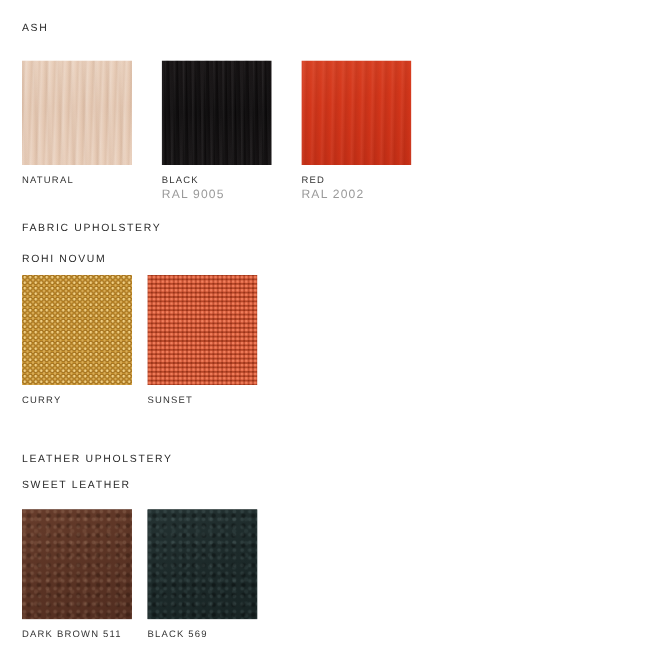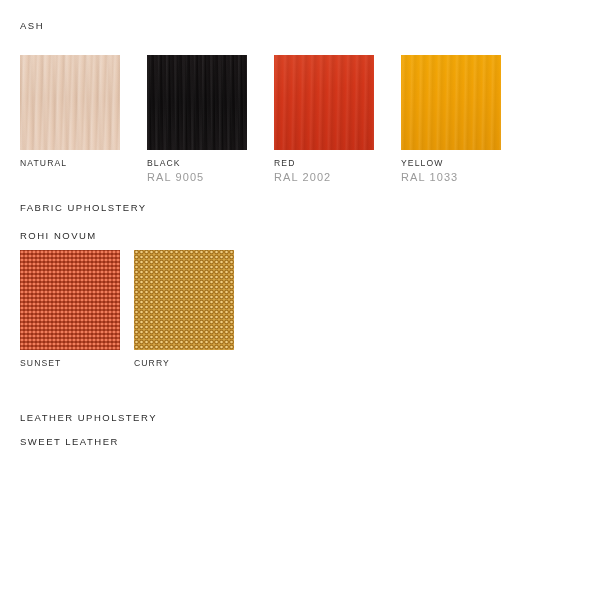--- a/index.html
+++ b/index.html
@@ -262,49 +262,58 @@
 
     <div class="swatch-cell">
       <span class="swatch-tile">
         <span class="grain red-wood"></span>
       </span>
       <div class="swatch-label">RED</div>
       <div class="swatch-sublabel">RAL 2002</div>
     </div>
 
 
-    <div class="swatch-cell">
-      <span class="swatch-tile">
-        <span class="grain yellow-wood"></span>
-      </span>
-      <div class="swatch-label">YELLOW</div>
-      <div class="swatch-sublabel">RAL 1033</div>
-    </div>
   </div>
 
   <div class="section-heading" style="left:20px; top:202px;">FABRIC UPHOLSTERY</div>
 
   <div class="sub-heading" style="left:20px; top:230px;text-align:right;">ROHI NOVUM</div>
 
   <div class="swatch-group" style="left:20px; top:250px; gap:14px;">
+
+    <div class="swatch-cell">
+      <span class="swatch-tile fabric-tile">
+        <span class="weave curry"></span>
+      </span>
+      <div class="swatch-label">CURRY</div>
+    </div>
 
     <div class="swatch-cell">
       <span class="swatch-tile fabric-tile">
         <span class="weave sunset"></span>
       </span>
       <div class="swatch-label">SUNSET</div>
     </div>
 
-    <div class="swatch-cell">
-      <span class="swatch-tile fabric-tile">
-        <span class="weave curry"></span>
-      </span>
-      <div class="swatch-label">CURRY</div>
-    </div>
-
   </div>
 
   <div class="section-heading" style="left:20px; top:412px;">LEATHER UPHOLSTERY</div>
 
   <div class="sub-heading" style="left:20px; top:436px;">SWEET LEATHER</div>
 
+  <div class="swatch-group" style="left:20px; top:463px; gap:14px;">
+
+    <div class="swatch-cell">
+      <span class="swatch-tile leather-tile">
+        <span class="leather dark-brown"></span>
+      </span>
+      <div class="swatch-label">DARK BROWN 511</div>
+    </div>
+
+    <div class="swatch-cell">
+      <span class="swatch-tile leather-tile">
+        <span class="leather black-leather"></span>
+      </span>
+      <div class="swatch-label">BLACK 569</div>
+    </div>
+  </div>
 
 </div>
 
 </body></html>

